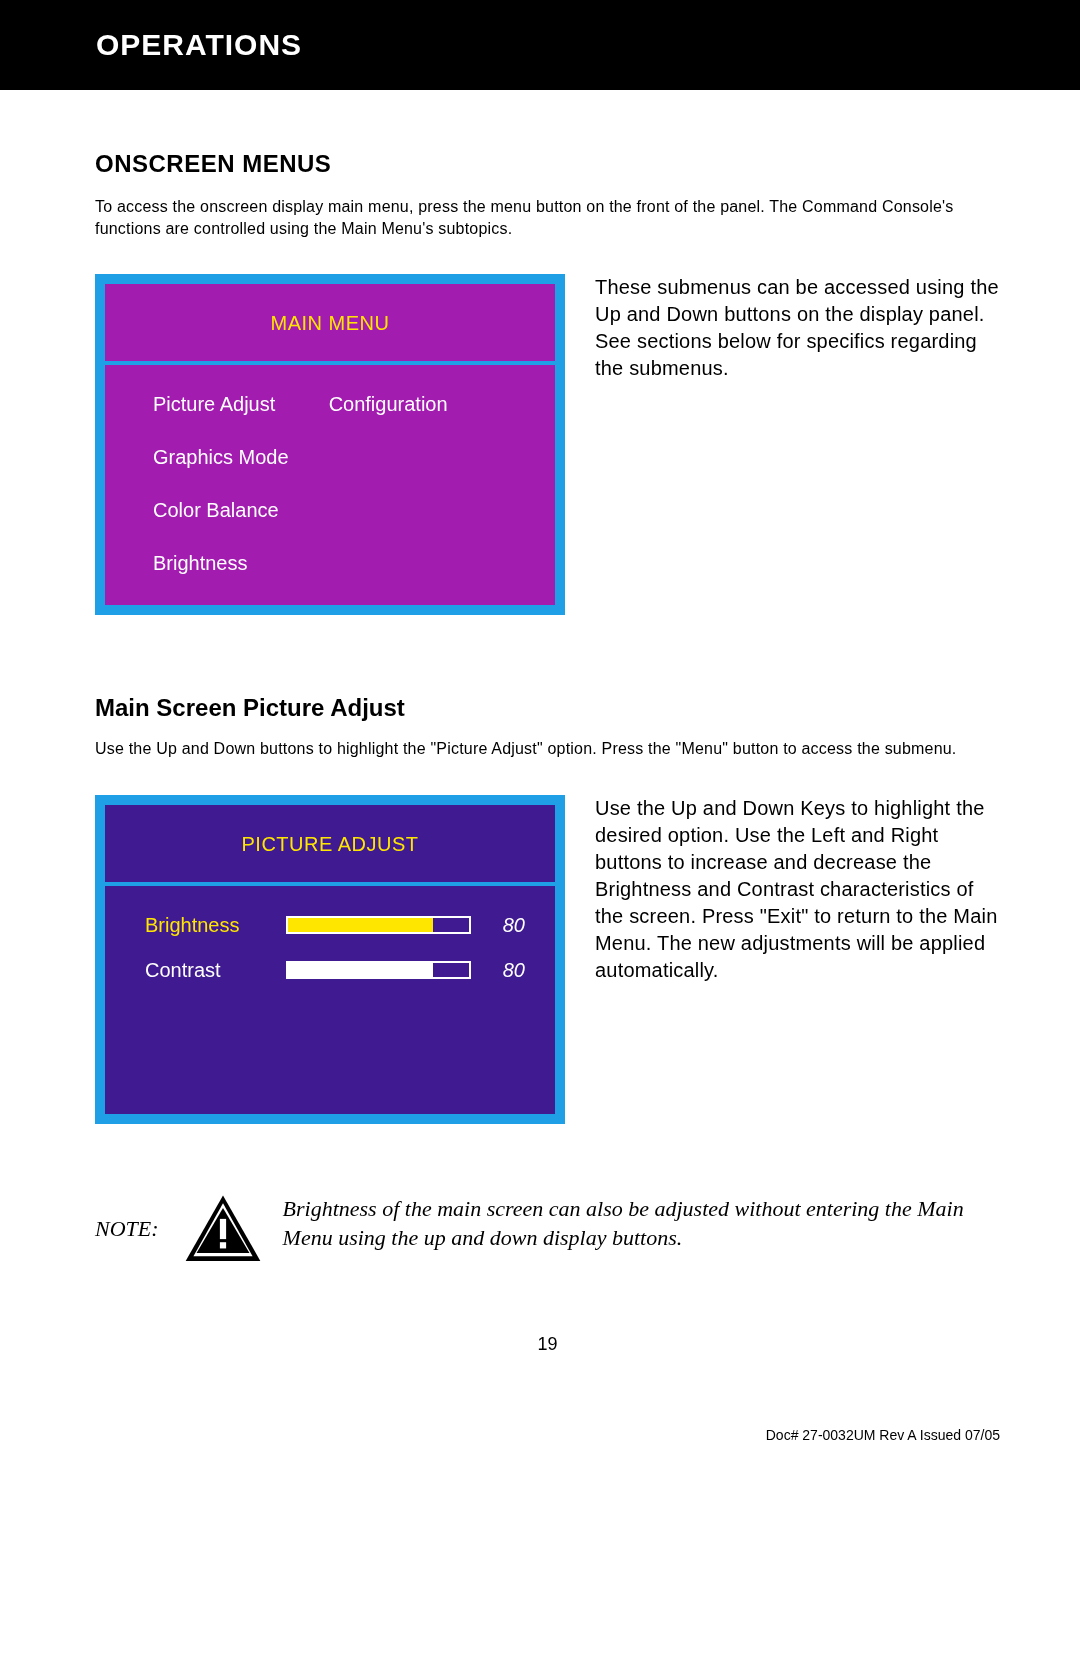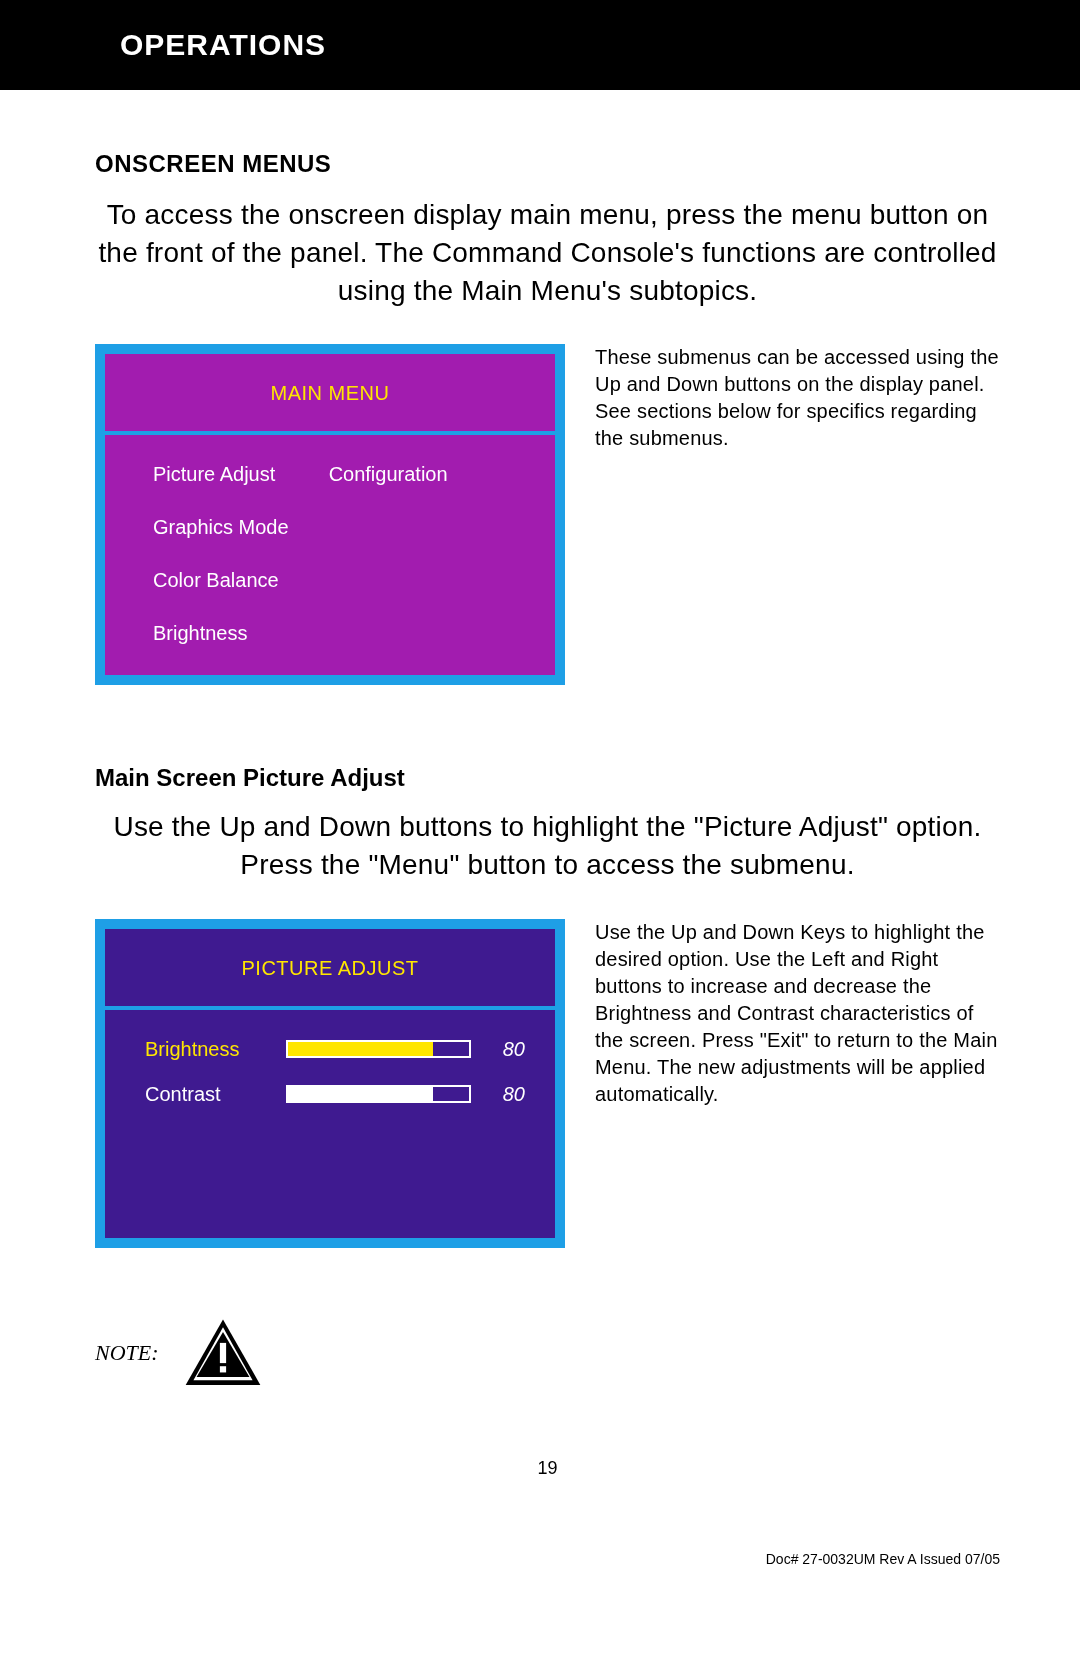--- a/index.html
+++ b/index.html
@@ -1,21 +1,21 @@
 <!DOCTYPE html>
 <html><head>
 <meta charset="utf-8">
 <style>
   * { margin: 0; padding: 0; box-sizing: border-box; }
   body { font-family: Arial, Helvetica, sans-serif; width: 1080px; background: #fff; color: #000; }
-  .header-bar { background: #000; color: #fff; padding: 28px 120px; font-size: 30px; font-weight: bold; letter-spacing: 1px; }
+  .header-bar { background: #000; color: #fff; padding: 28px 96px; font-size: 30px; font-weight: bold; letter-spacing: 1px; }
   .content { padding: 60px 80px 30px 95px; }
   h2.section-title { font-size: 24px; font-weight: bold; letter-spacing: 0.5px; margin-bottom: 18px; }
   h3.subsection-title { font-size: 24px; font-weight: bold; margin-bottom: 16px; margin-top: 79px; }
-  p.body-text { font-size: 28px; line-height: 1.35; letter-spacing: 0.2px; text-align: center; }
+  p.body-text { font-size: 16px; line-height: 1.35; letter-spacing: 0.2px; }
   .row { display: flex; gap: 30px; margin-top: 35px; align-items: flex-start; }
   .side-text { flex: 1; font-size: 20px; line-height: 1.35; letter-spacing: 0.2px; }
   .osd-box { width: 470px; border: 10px solid #1e9fe6; background: #a21caf; flex-shrink: 0; }
   .osd-header { text-align: center; padding: 28px 0 26px 0; border-bottom: 4px solid #1e9fe6; }
   .osd-header-text { color: #ffe600; font-size: 20px; letter-spacing: 0.5px; }
   .osd-body { padding: 28px 40px 30px 48px; }
   .osd-cols { display: flex; gap: 40px; }
   .osd-col { display: flex; flex-direction: column; gap: 30px; color: #fff; font-size: 20px; }
   .osd-box2 { width: 470px; border: 10px solid #1e9fe6; background: #3f1a90; flex-shrink: 0; }
   .osd-body2 { padding: 28px 30px 110px 40px; }
@@ -103,18 +103,19 @@
       <span class="warning-icon">
         <svg viewBox="0 0 100 90">
           <polygon points="50,2 98,86 2,86" fill="#000"></polygon>
           <polygon points="50,12 88,80 12,80" fill="#fff"></polygon>
           <polygon points="50,18 84,76 16,76" fill="#000"></polygon>
           <rect x="46" y="32" width="8" height="26" fill="#fff"></rect>
           <rect x="46" y="62" width="8" height="8" fill="#fff"></rect>
         </svg>
       </span>
     </div>
+    <p class="note-text">Brightness of the main screen can also be adjusted without entering the Main Menu using the up and down display buttons.</p>
   </div>
 
   <div class="page-num">19</div>
   <div class="doc-id">Doc# 27-0032UM Rev A Issued 07/05</div>
 
 </div>
 
 </body></html>

